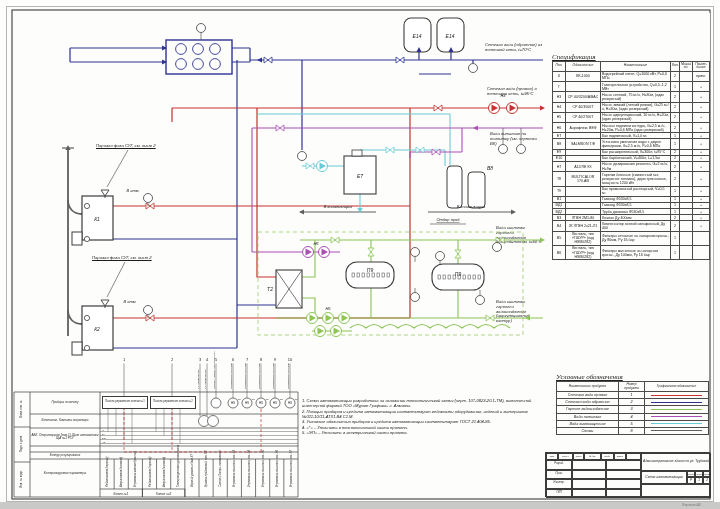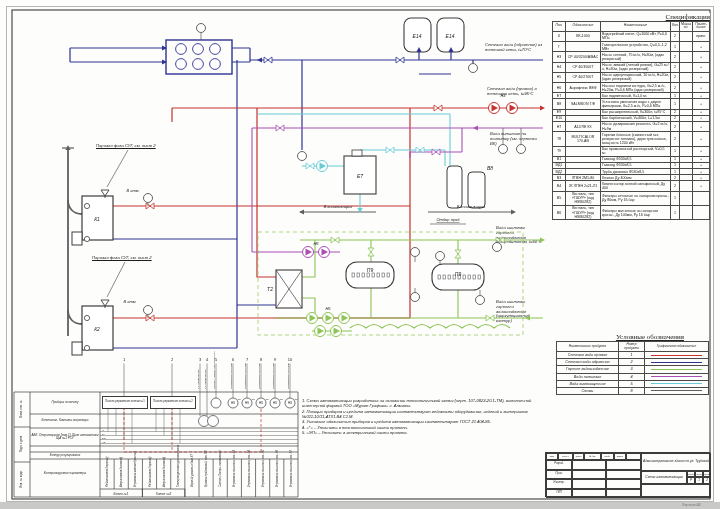--- a/index.html
+++ b/index.html
@@ -9,22 +9,22 @@
   .ann{position:absolute;font-size:4.2px;line-height:1.15;font-style:italic;color:#1d1d1d;}
   .panel{position:absolute;border:0.7px solid #3c3c3c;font-size:2.7px;line-height:1.05;
          display:flex;align-items:center;justify-content:center;text-align:center;background:#fff;}
   .rowlab{position:absolute;font-size:3px;line-height:1.1;display:flex;align-items:center;
           justify-content:center;text-align:center;font-style:italic;}
   table.spec{border-collapse:collapse;width:100%;table-layout:fixed;}
   table.spec td,table.spec th{border:0.6px solid #4a4a4a;font-size:3.6px;line-height:1.15;
           padding:0.5px 1px;vertical-align:middle;font-weight:normal;overflow:hidden;}
   table.spec th{font-size:3.4px;text-align:center;font-style:italic;}
   .tcenter{text-align:center;}
-  .spec-title,.legend-title{font-size:7px;text-align:right;
-          text-decoration:underline;font-family:"Liberation Serif", serif;}
+  .spec-title,.legend-title{font-size:7px;font-style:italic;text-align:left;
+          text-decoration:underline;font-family:"Liberation Serif", serif;margin-top:40px;}
   table.legend{border-collapse:collapse;width:100%;table-layout:fixed;}
   table.legend td,table.legend th{border:0.7px solid #4a4a4a;font-size:3.8px;font-style:italic;
           padding:1px 1px;text-align:center;font-weight:normal;line-height:1.1;}
   .swatch{height:0;border-top:1.6px solid #000;width:85%;margin:0 auto;}
   .notes{font-size:4.1px;line-height:1.3;font-style:italic;}
   .tb-cell{position:absolute;border:0.7px solid #3c3c3c;font-size:3px;display:flex;
            align-items:center;justify-content:center;text-align:center;line-height:1.1;
            box-sizing:border-box;font-style:italic;}
   .wm{position:absolute;left:548px;top:452px;width:168px;height:50px;z-index:9;
       pointer-events:none;display:flex;align-items:center;}

